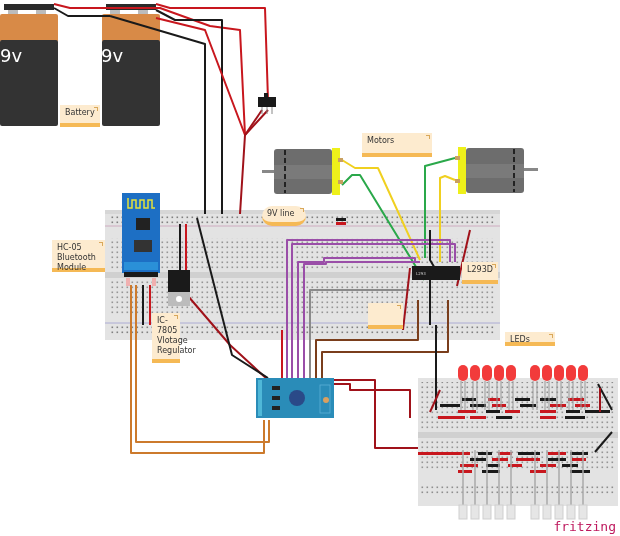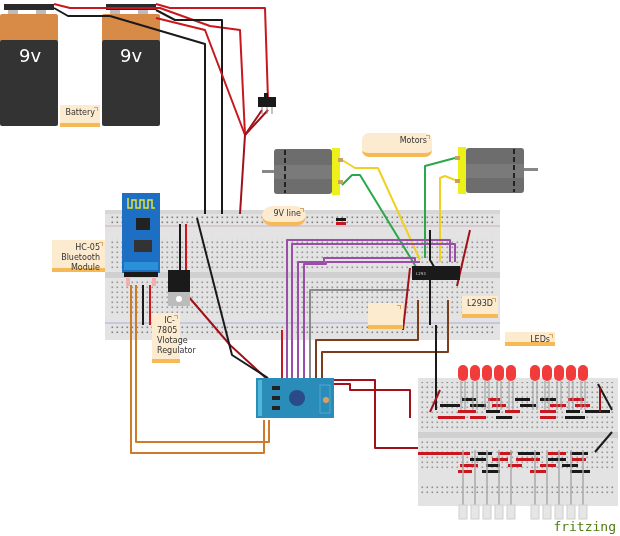--- a/index.html
+++ b/index.html
@@ -1,21 +1,21 @@
 <!DOCTYPE html>
 <html><head>
 <meta charset="utf-8">
 <style>
   html, body { margin: 0; padding: 0; background: #ffffff; }
   body { width: 620px; height: 536px; overflow: hidden; position: relative; font-family: "DejaVu Sans", sans-serif; }
   #canvas { position: absolute; left: 0; top: 0; width: 620px; height: 536px; }
-  .note { position: absolute; background: #fdebcf; border-bottom: 4px solid #f5b955; font-family: "DejaVu Sans", sans-serif; font-size: 8px; color: #333; padding: 3px 5px; box-sizing: border-box; line-height: 1.25; text-align: right; }
+  .note { position: absolute; background: #fdebcf; border-bottom: 4px solid #f5b955; font-family: "DejaVu Sans", sans-serif; font-size: 8px; color: #333; padding: 3px 5px; box-sizing: border-box; line-height: 1.25; }
   .note::after { content: ""; position: absolute; right: 2px; top: 2px; width: 3px; height: 3px; border-top: 1px solid #d9a85a; border-right: 1px solid #d9a85a; }
-  .bat-label { position: absolute; font-family: "DejaVu Sans", sans-serif; font-size: 18px; color: #ffffff; width: 60px; text-align: center; }
-  .watermark { position: absolute; right: 4px; bottom: 2px; font-family: "DejaVu Sans Mono", monospace; font-size: 13px; color: #4d7c0f; }
+  .bat-label { position: absolute; font-family: "DejaVu Sans", sans-serif; font-size: 18px; color: #ffffff; width: 60px; }
+  .watermark { position: absolute; right: 4px; bottom: 2px; font-family: "DejaVu Sans Mono", monospace; font-size: 13px; color: #be185d; }
 </style>
 </head>
 <body>
 
 <svg id="canvas" viewBox="0 0 620 536" xmlns="http://www.w3.org/2000/svg">
   <defs>
     <pattern id="holes" x="0" y="0" width="5" height="5" patternUnits="userSpaceOnUse">
       <rect x="1.5" y="1.5" width="1.6" height="1.6" fill="#555"></rect>
     </pattern>
     <pattern id="holes-g" x="0" y="0" width="5" height="5" patternUnits="userSpaceOnUse">
@@ -309,18 +309,18 @@
     </g>
 </svg>
 
 <div class="bat-label" style="left:0px; top:45px;">9v</div>
 <div class="bat-label" style="left:101px; top:45px;">9v</div>
 
 <div class="note" style="left:60px; top:105px; width:40px; height:22px;">Battery</div>
 <div class="note" style="left:52px; top:240px; width:53px; height:32px;">HC-05 Bluetooth<br>Module</div>
 <div class="note" style="left:152px; top:313px; width:28px; height:50px; white-space:pre-line;"><span>IC-7805<br>Vlotage<br>Regulator</span></div>
 <div class="note" style="left:262px; top:206px; width:44px; height:20px;border-radius:10px;">9V line</div>
-<div class="note" style="left:362px; top:133px; width:70px; height:24px;border-radius:7px;">Motors</div>
-<div class="note" style="left:462px; top:262px; width:36px; height:22px;margin-top:34px;">L293D</div>
+<div class="note" style="left:362px; top:133px; width:70px; height:24px;">Motors</div>
+<div class="note" style="left:462px; top:262px; width:36px; height:22px;">L293D</div>
 <div class="note" style="left:368px; top:303px; width:35px; height:26px;"></div>
 <div class="note" style="left:505px; top:332px; width:50px; height:14px;">LEDs</div>
 
 <div class="watermark">fritzing</div>
 
 </body></html>

